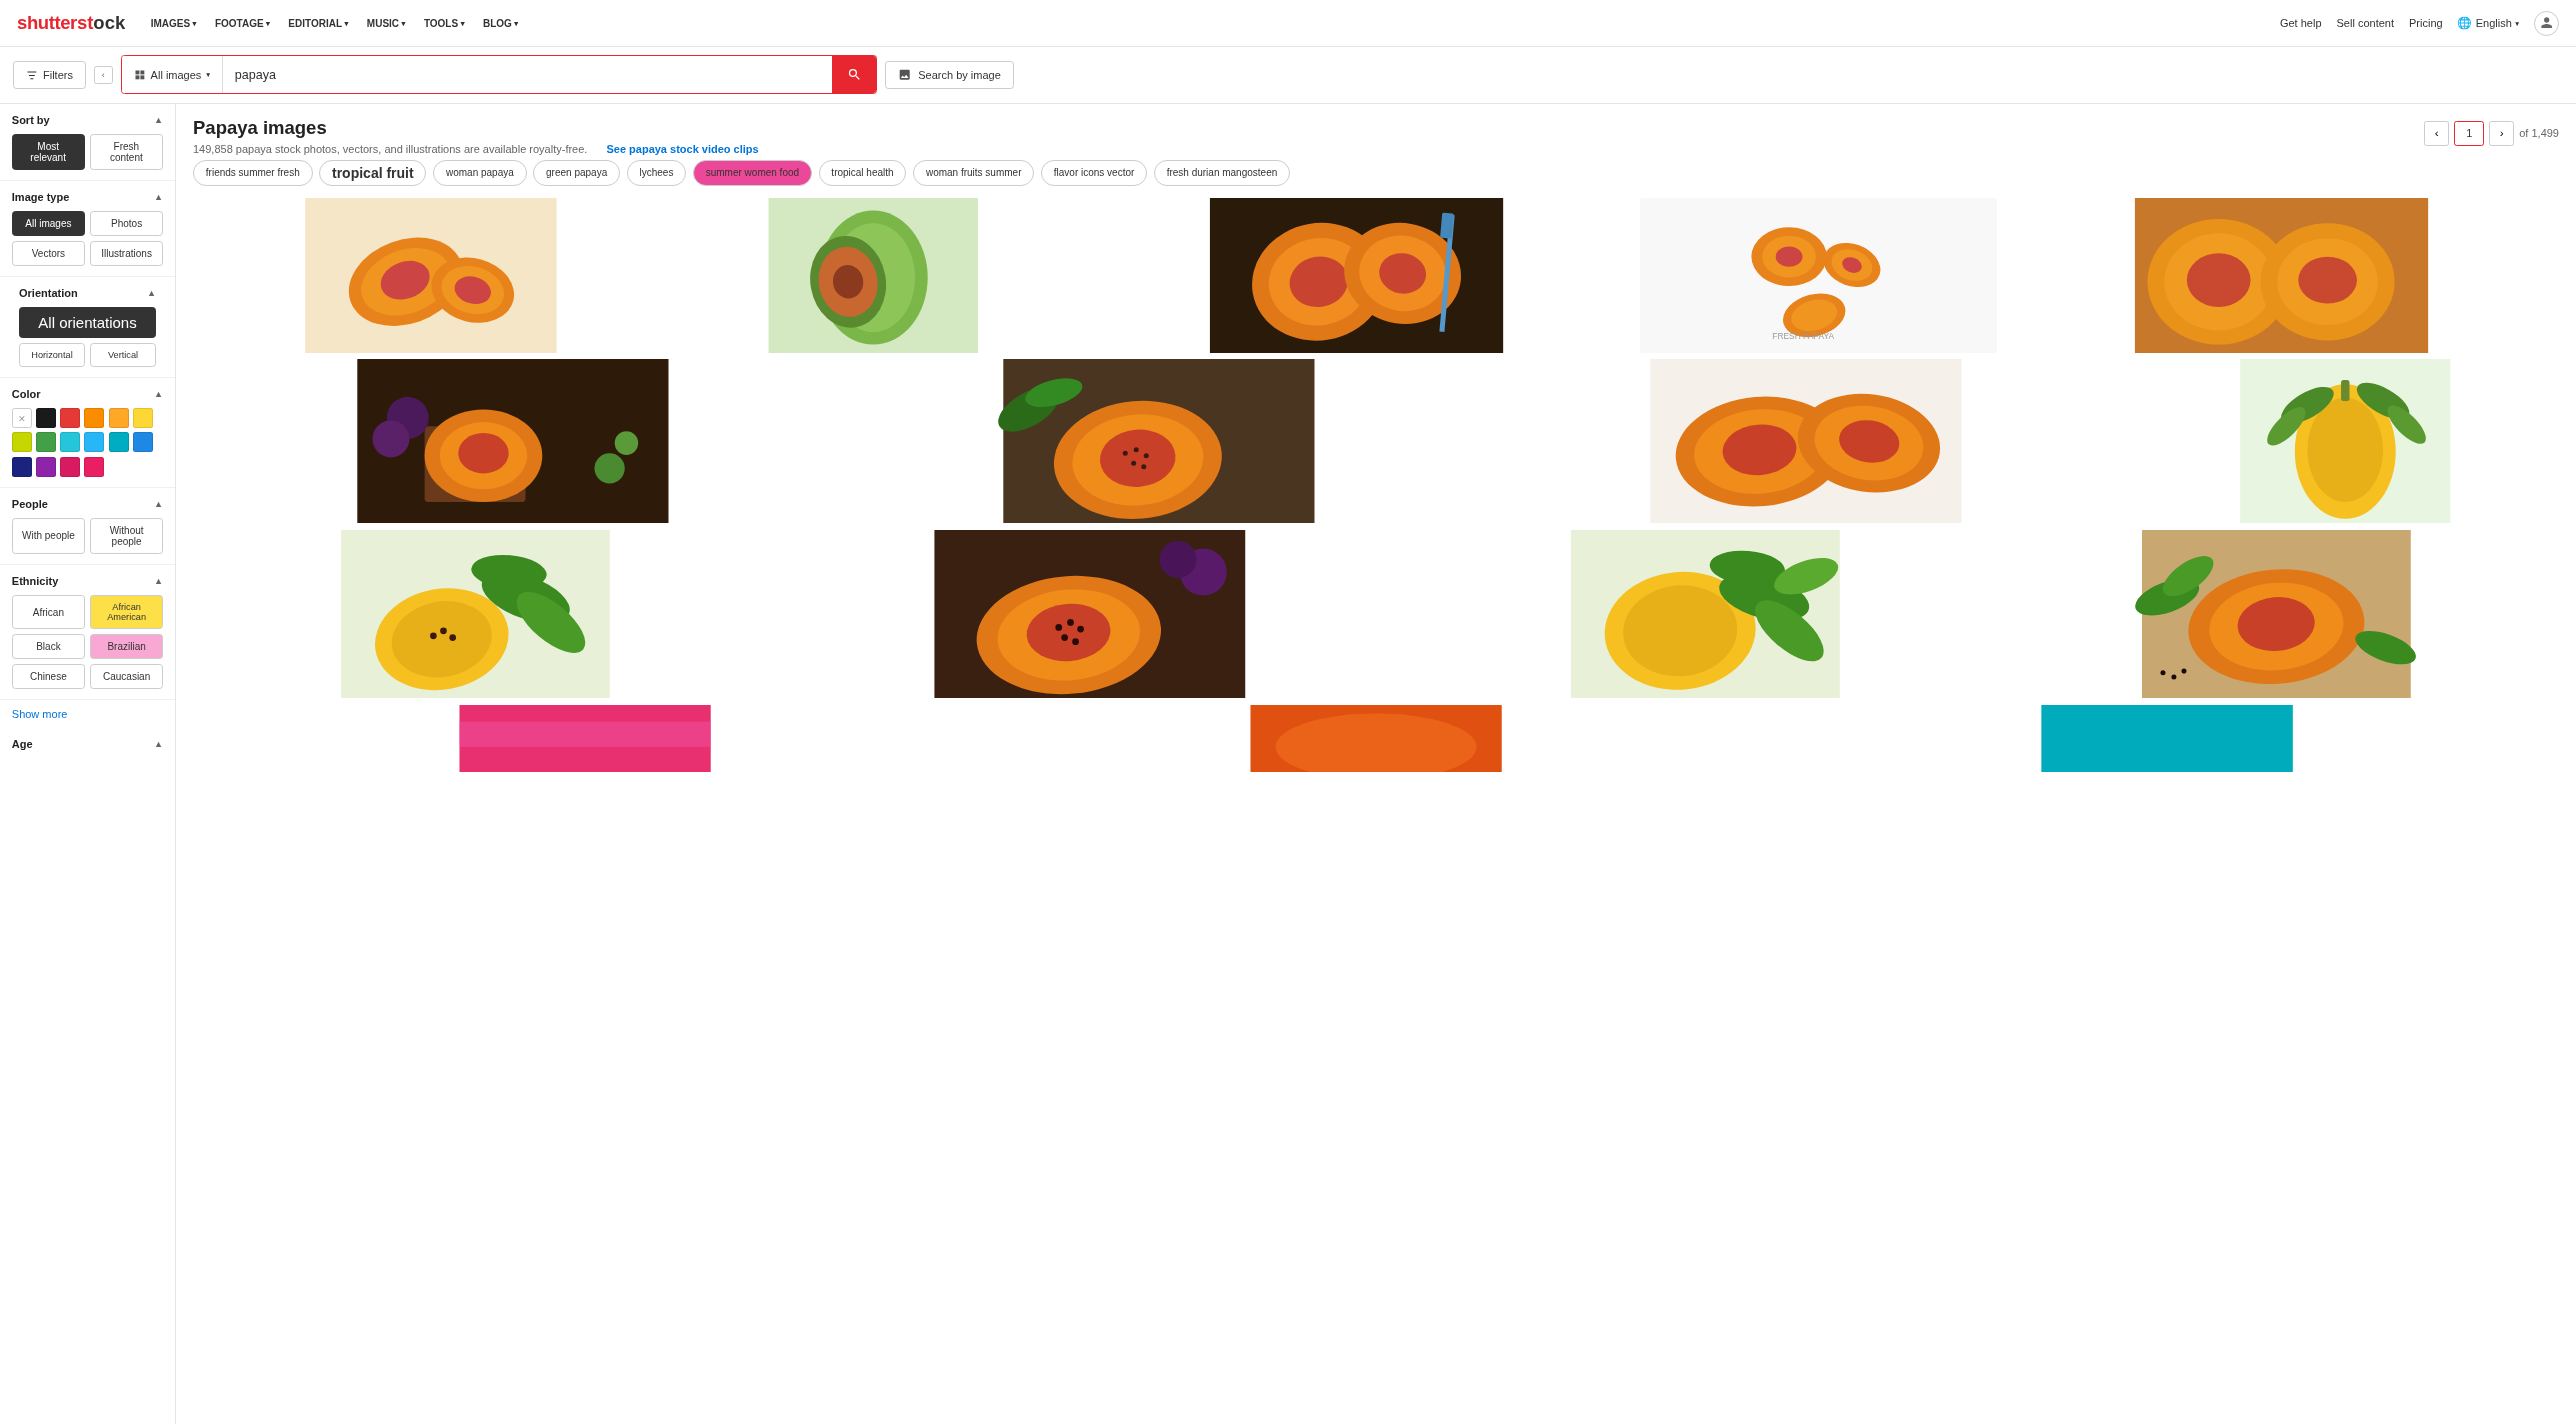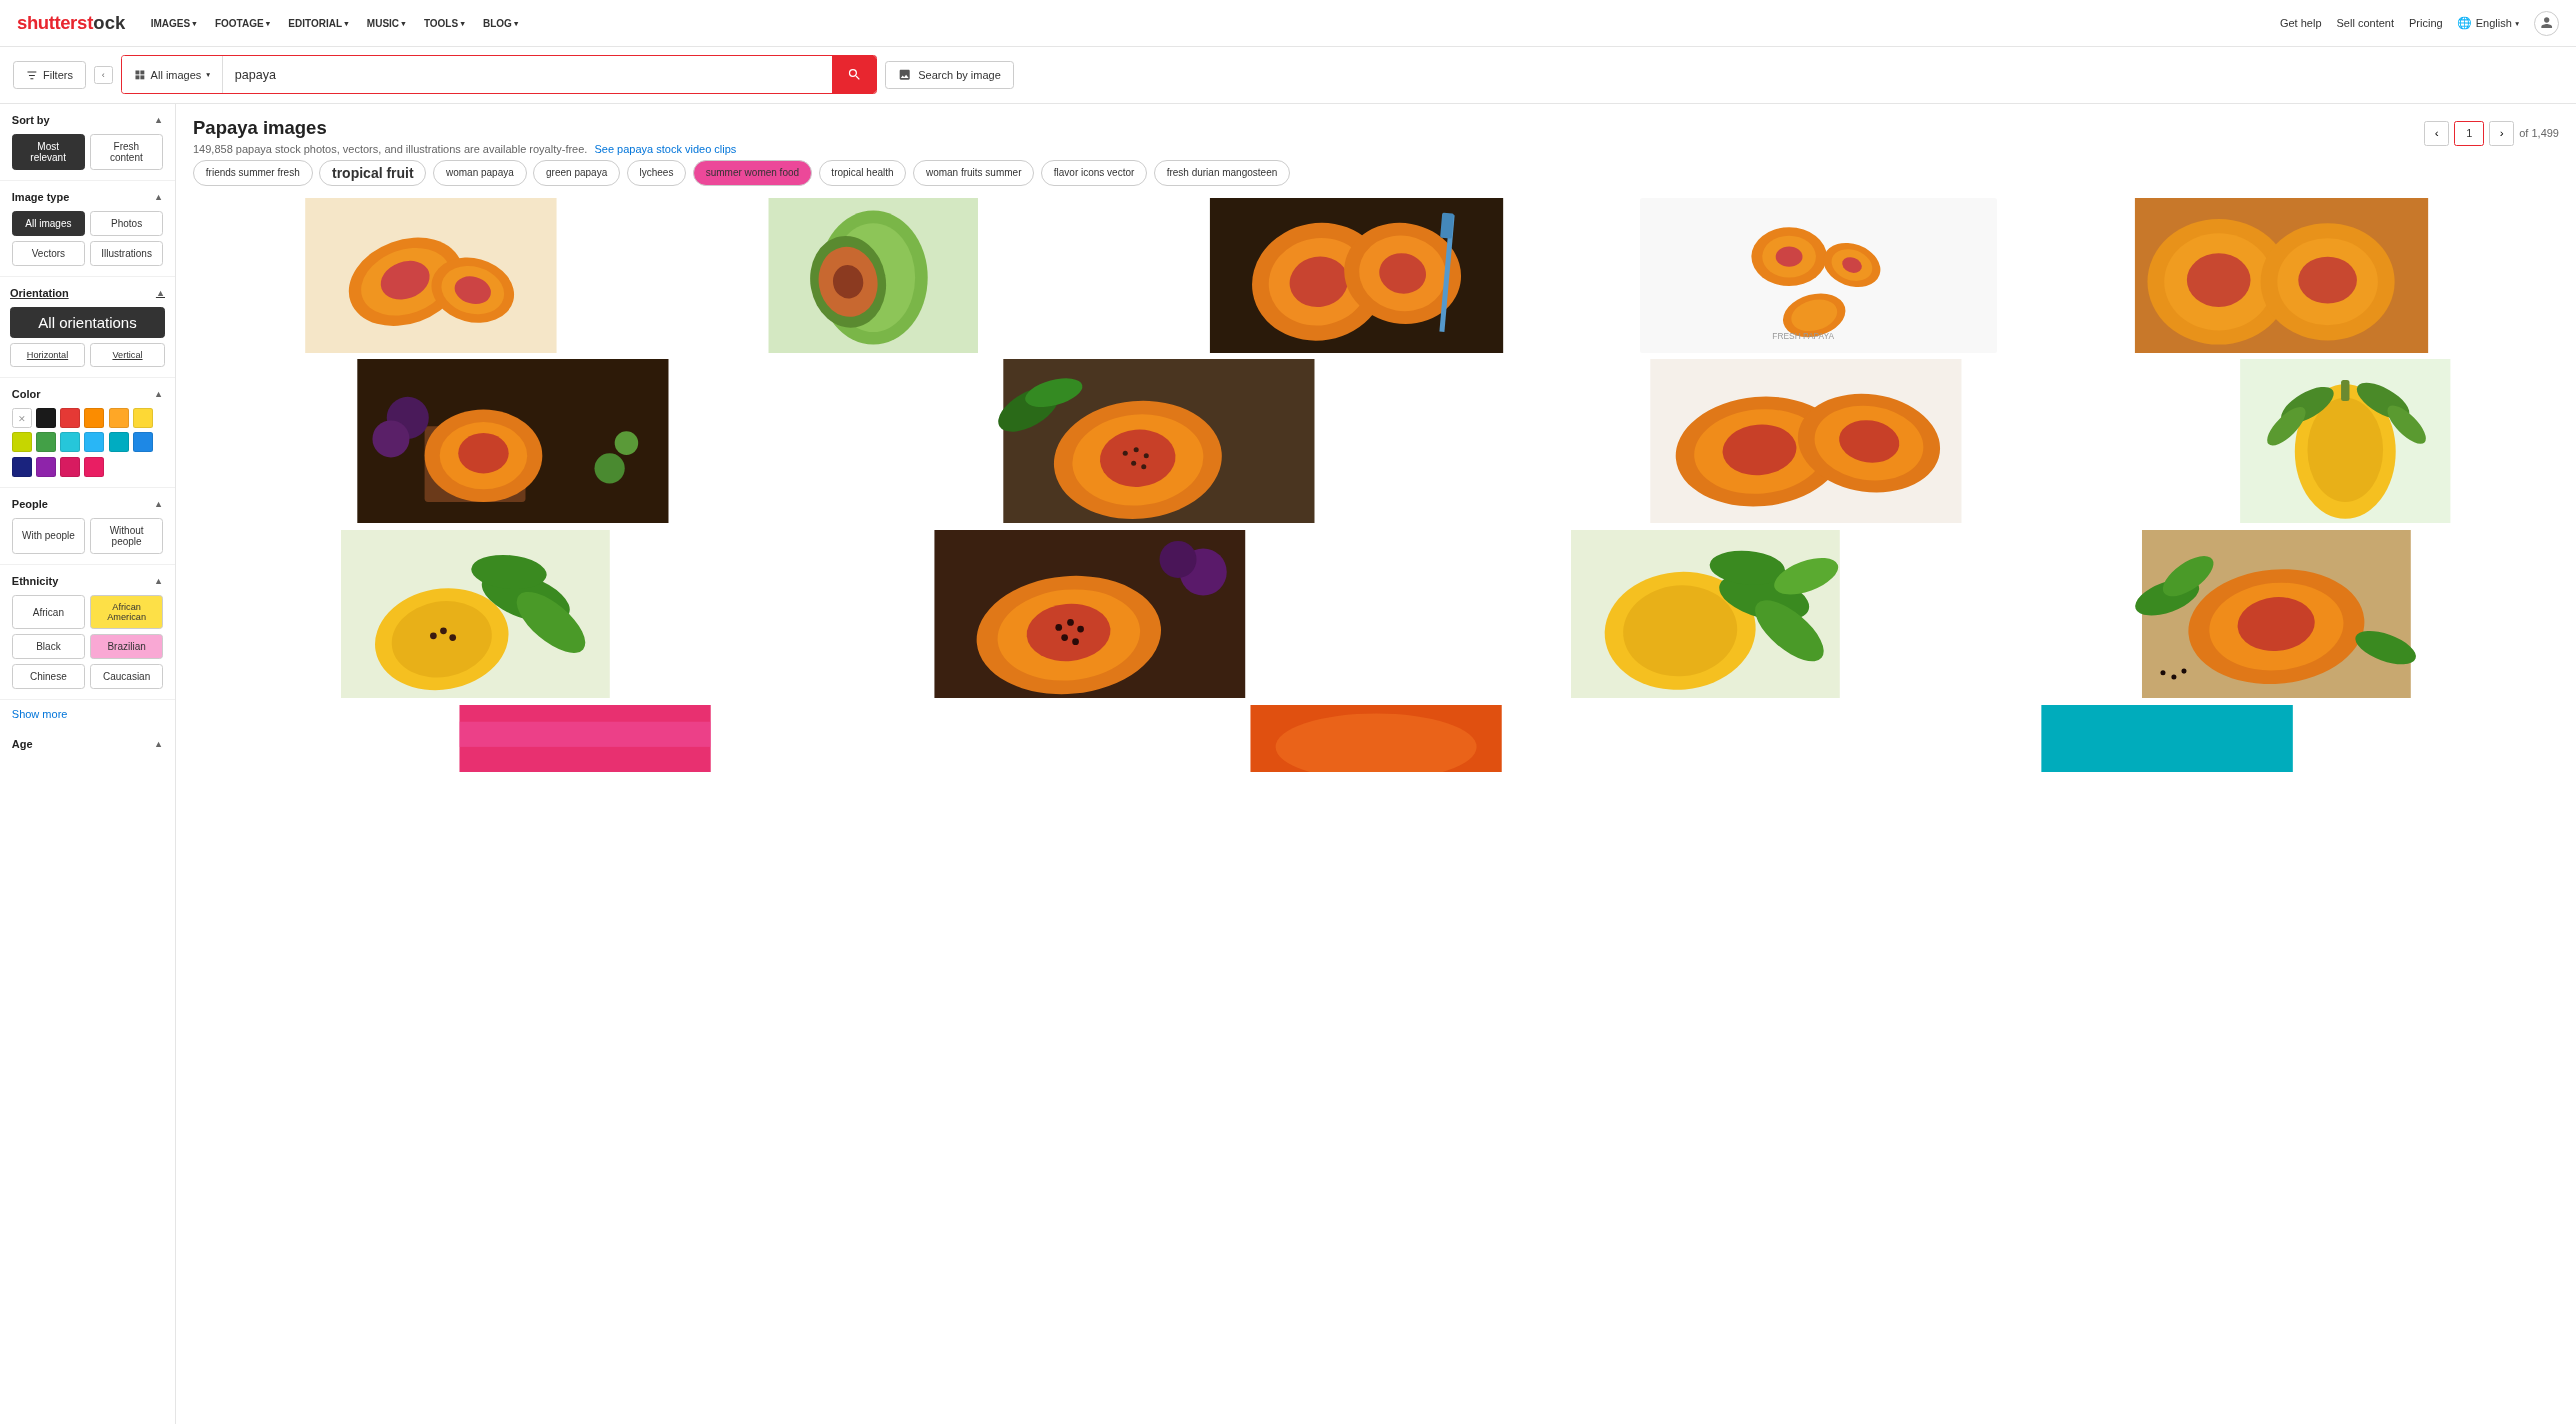--- a/index.html
+++ b/index.html
@@ -113,21 +113,21 @@
         <span style="font-size:9.2px;color:#666;">▲</span>
       </div>
       <div style="display:grid;grid-template-columns:1fr 1fr;gap:5px;">
         <button style="border:0.8px solid #ccc;border-radius:3.4px;padding:5.9px 5px;font-size:10px;cursor:pointer;background:#333;color:#fff;border-color:#333;">All images</button>
         <button style="border:0.8px solid #ccc;border-radius:3.4px;padding:5.9px 5px;font-size:10px;cursor:pointer;background:#fff;color:#333;">Photos</button>
         <button style="border:0.8px solid #ccc;border-radius:3.4px;padding:5.9px 5px;font-size:10px;cursor:pointer;background:#fff;color:#333;">Vectors</button>
         <button style="border:0.8px solid #ccc;border-radius:3.4px;padding:5.9px 5px;font-size:10px;cursor:pointer;background:#fff;color:#333;">Illustrations</button>
       </div>
     </div>
 
-    <div style="padding:10px 10px;border-bottom:0.8px solid #f0f0f0;text-decoration:underline;">
+    <div style="padding:10px 19px;border-bottom:0.8px solid #f0f0f0;">
       <div style="display:flex;justify-content:space-between;align-items:center;margin-bottom:8.4px;cursor:pointer;">
         <span style="font-weight:700;font-size:11px;color:#222;">Orientation</span>
         <span style="font-size:9.2px;color:#666;">▲</span>
       </div>
       <div style="display:grid;grid-template-columns:1fr 1fr;gap:5px;">
         <button style="border:0.8px solid #ccc;border-radius:3.4px;padding:5.9px 3.4px;font-size:15px;cursor:pointer;background:#333;color:#fff;border-color:#333;grid-column:1/-1;">All orientations</button>
         <button style="border:0.8px solid #ccc;border-radius:3.4px;padding:5.9px 3.4px;font-size:9.2px;cursor:pointer;background:#fff;color:#333;">Horizontal</button>
         <button style="border:0.8px solid #ccc;border-radius:3.4px;padding:5.9px 3.4px;font-size:9.2px;cursor:pointer;background:#fff;color:#333;">Vertical</button>
       </div>
     </div>
@@ -194,21 +194,21 @@
 
   </div>
 
   <div style="flex:1;overflow-y:auto;padding:13.4px 17px;">
 
     <div style="display:flex;align-items:flex-start;justify-content:space-between;margin-bottom:5px;">
       <div>
         <h1 style="font-size:18.5px;font-weight:700;color:#222;margin-bottom:3.4px;">Papaya images</h1>
         <p style="font-size:11px;color:#666;">
           <span>149,858 papaya stock photos, vectors, and illustrations are available royalty-free.</span>
-          <a style="color:#0074d9;text-decoration:none;margin-left:4px;">See papaya stock video clips</a>
+          <a style="color:#0074d9;text-decoration:none;margin-left:16px;font-weight:bold;">See papaya stock video clips</a>
         </p>
       </div>
       <div style="display:flex;align-items:center;gap:5px;flex-shrink:0;margin-top:3.4px;">
         <button style="width:25px;height:25px;border:0.8px solid #ccc;background:#fff;border-radius:2.5px;cursor:pointer;font-size:11.8px;">‹</button>
         <div style="width:30px;height:25px;border:1.7px solid #e8262f;background:#fff;border-radius:2.5px;text-align:center;font-size:11px;color:#333;display:flex;align-items:center;justify-content:center;">1</div>
         <button style="width:25px;height:25px;border:0.8px solid #ccc;background:#fff;border-radius:2.5px;cursor:pointer;font-size:11.8px;">›</button>
         <span style="font-size:11px;color:#666;">of 1,499</span>
       </div>
     </div>
 

